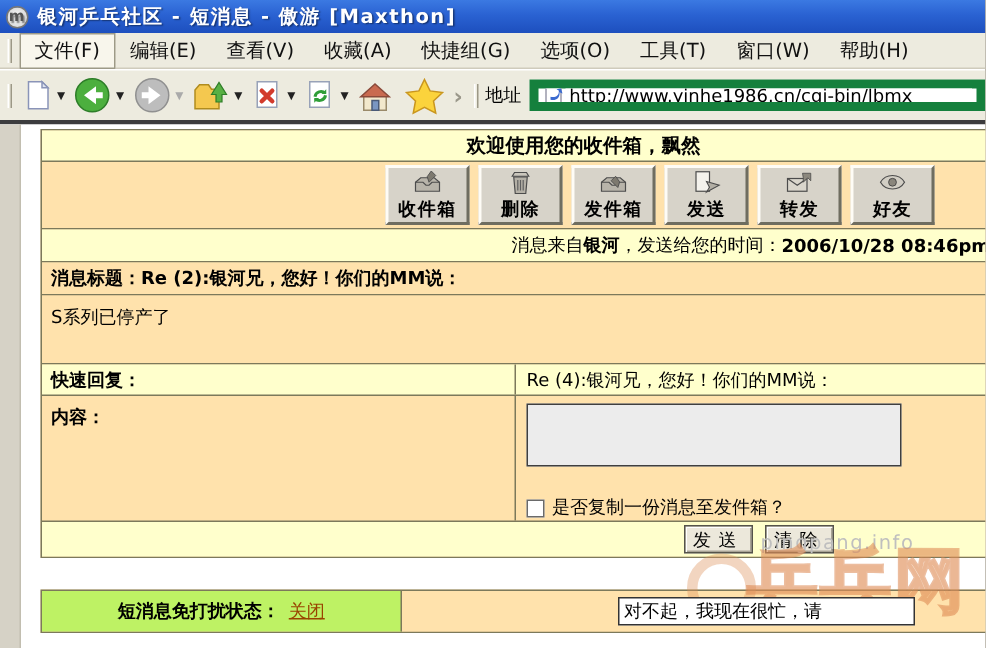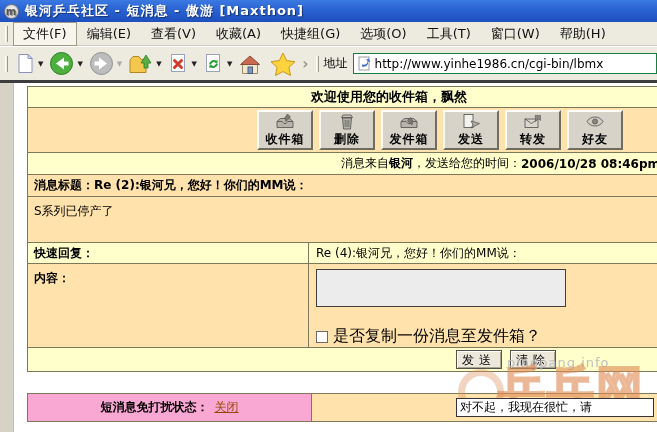--- a/index.html
+++ b/index.html
@@ -38,21 +38,21 @@
   .toolbar {
     position:absolute; top:47px; left:0; right:0; height:33px;
     background:#edebdf; display:flex; align-items:center; font-size:12px;
   }
   .tbtn { display:flex; align-items:center; padding:1px 2px; margin:0 1px; }
   .dd { font-size:7px; color:#222; margin-left:3px; }
   .dd.dim { color:#aaa; }
   .chev { color:#9a978a; font-size:15px; font-weight:bold; margin:0 2px; }
   .addr-label { margin:0 5px 0 0; white-space:nowrap; }
   .addr-field {
-    flex:1 0 260px; height:21px; background:#fff; border:1px solid #15803d;
+    flex:1 0 260px; height:21px; background:#fff; border:6px solid #15803d;
     display:flex; align-items:center; padding:0 3px; overflow:hidden;
   }
   .addr-field input {
     border:none; outline:none; flex:1; font-size:12px; padding:0 0 0 3px;
     font-family:"DejaVu Sans","Liberation Sans",sans-serif; background:#fff;
   }
 
   .chrome-line { position:absolute; top:80px; left:0; right:0; height:3px; background:#3c3c3e; }
 
   
@@ -74,43 +74,43 @@
     display:flex; flex-direction:column; align-items:center; justify-content:center;
     font-size:12px; font-weight:bold; letter-spacing:1px; padding:0; cursor:pointer;
     font-family:"DejaVu Sans","Liberation Sans",sans-serif; flex:0 0 auto;
   }
   .abtn svg { display:block; margin-bottom:1px; }
   .row-meta { height:22px; padding-left:313px; white-space:nowrap; }
   .row-meta b { font-weight:bold; }
   .row-subject { height:22px; font-weight:bold; padding-left:6px; white-space:nowrap; }
   .row-body { height:46px; padding:6px; align-items:flex-start; }
   .row-split { padding:0; align-items:stretch; }
-  .cell-l { width:281px; border-right:1px solid #7c795b; display:flex; align-items:center; padding-left:6px; font-weight:bold; flex:0 0 auto; }
+  .cell-l { width:316px; border-right:1px solid #7c795b; display:flex; align-items:center; padding-left:6px; font-weight:bold; flex:0 0 auto; }
   .cell-r { flex:1; display:flex; align-items:center; padding-left:7px; }
   .row-quick { height:21px; }
   .row-content { height:84px; }
   .row-content .cell-l { align-items:flex-start; padding-top:6px; }
   .row-content .cell-r { flex-direction:column; align-items:flex-start; justify-content:flex-start; padding-top:5px; }
   .reply-textarea {
     width:250px; height:55px; background:#ececec; border:1px solid #3f3f3f;
     resize:none; outline:none;
   }
-  .copyline { display:flex; align-items:center; margin-top:19px; gap:5px; font-size:16px; }
+  .copyline { display:flex; align-items:center; margin-top:19px; gap:5px; font-size:12px; }
   .checkbox { width:12px; height:12px; background:#fff; border:1px solid #6a6a6a; flex:0 0 auto; cursor:pointer; }
   .row-send { height:23px; padding-left:428px; gap:8px; }
   .wbtn {
     height:19px; padding:0 5px; background:#ece8db;
     border:1px solid #55534a;
     box-shadow:inset 1px 1px 0 #fff, inset -1px -1px 0 #a9a496;
     font-size:12px; letter-spacing:5px; line-height:16px; cursor:pointer;
     font-family:"DejaVu Sans","Liberation Sans",sans-serif; color:#000;
   }
 
   .tbl2 { top:310px; height:29px; display:flex; align-items:stretch; font-size:12px; }
-  .tbl2 .dnd-cell { width:284px; background:#f9a8d4; border-right:1px solid #7c795b; display:flex; align-items:center; justify-content:center; flex:0 0 auto; }
+  .tbl2 .dnd-cell { width:240px; background:#bef264; border-right:1px solid #7c795b; display:flex; align-items:center; justify-content:center; flex:0 0 auto; }
   .dnd-label { font-weight:bold; }
   .dnd-link { color:#994400; text-decoration:underline; margin-left:6px; cursor:pointer; }
   .tbl2 .busy-cell { flex:1; background:#ffe2ac; position:relative; }
   .busy-input {
     position:absolute; left:144px; top:4px; width:198px; height:19px; z-index:6;
     background:#fff; border:1px solid #333; font-size:12px; padding:0 3px;
     font-family:"DejaVu Sans","Liberation Sans",sans-serif;
   }
 
   

